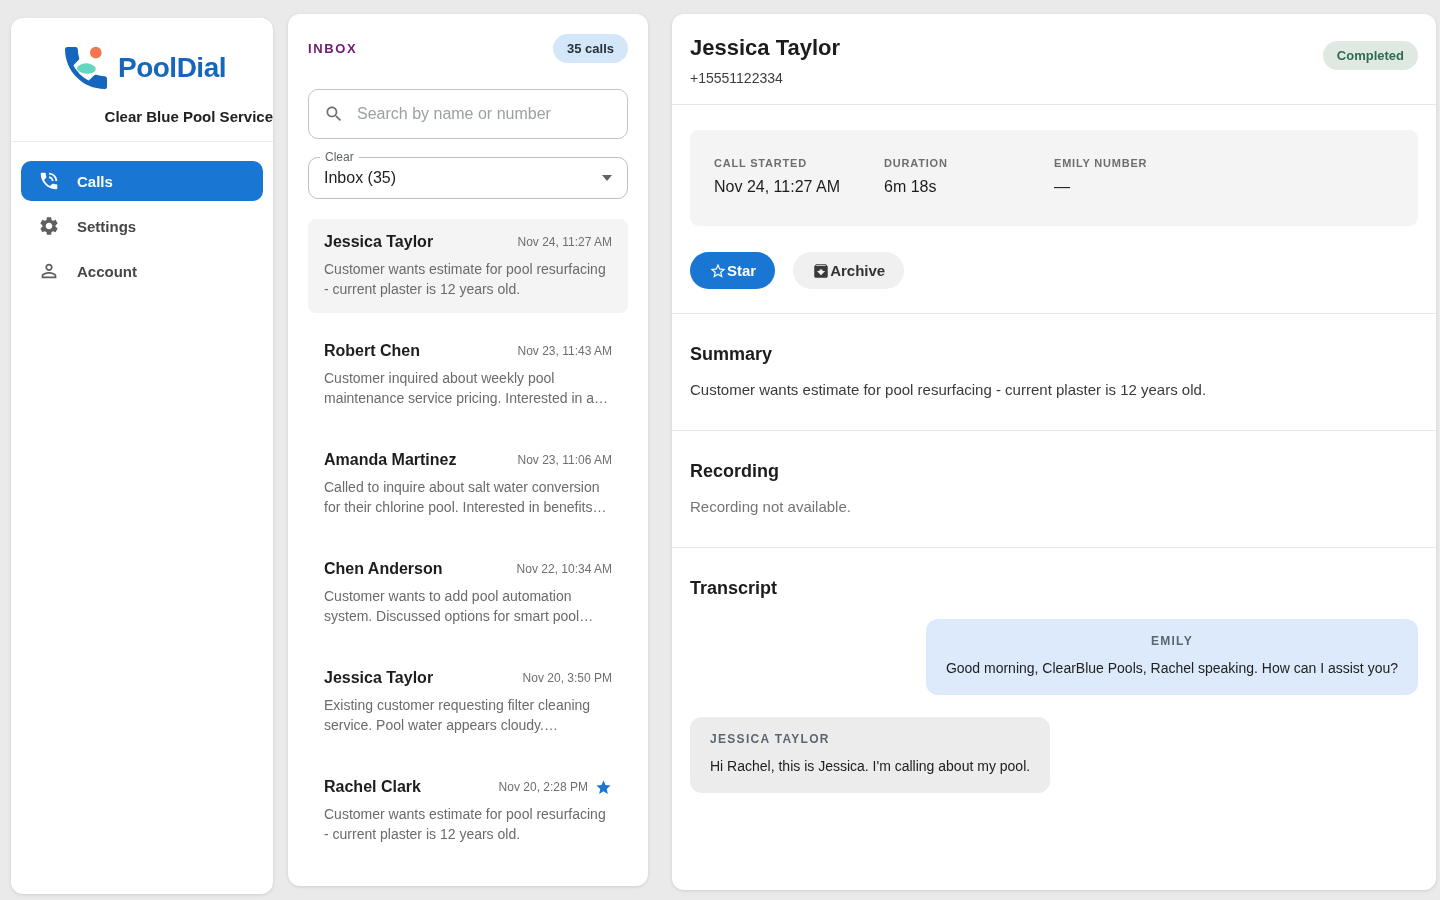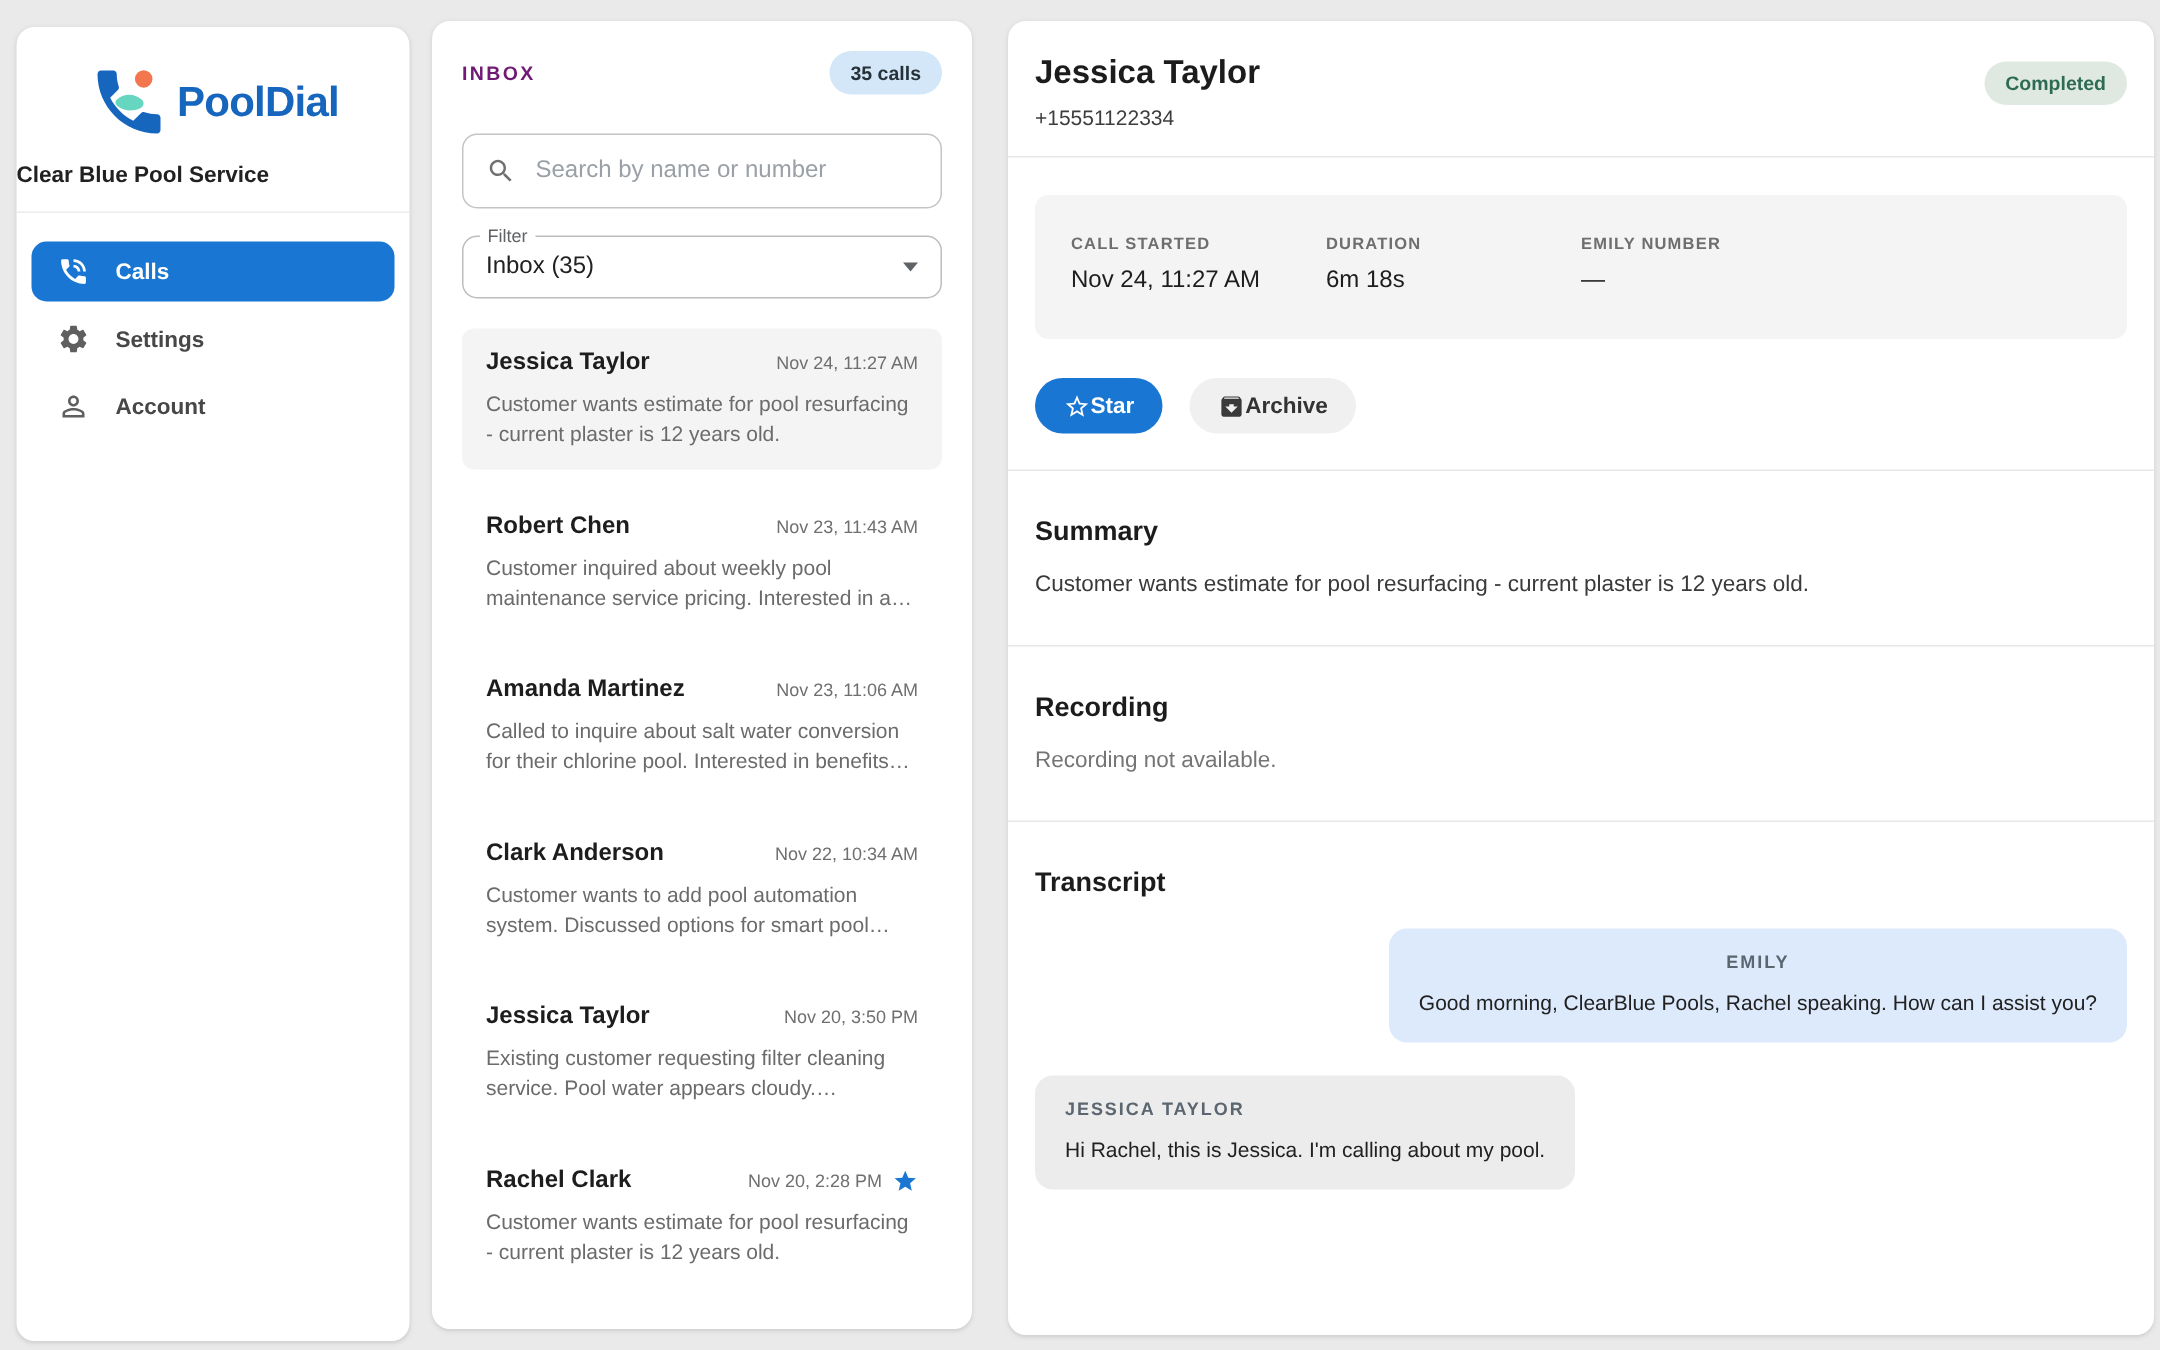--- a/index.html
+++ b/index.html
@@ -12,21 +12,21 @@
   }
   .card {
     position: absolute;
     background: #ffffff;
     border-radius: 12px;
     box-shadow: 0 1px 2px rgba(0,0,0,0.05), 0 1px 4px rgba(0,0,0,0.08);
   }
 
   
   .sidebar { left: 11px; top: 18px; width: 262px; height: 876px; }
-  .brand { padding-top: 22px; text-align: left; }
+  .brand { padding-top: 22px; text-align: right; }
   .logo-row { display: flex; align-items: center; justify-content: center; gap: 4px; height: 56px; }
   .logo-mark { width: 56px; height: 56px; }
   .logo-text { font-size: 28px; font-weight: 700; color: #1766bd; letter-spacing: -0.5px; }
   .company { margin-top: 12px; font-size: 15px; font-weight: 700; color: #212121; }
   .sb-divider { height: 1px; background: #ececec; margin-top: 16px; }
   .nav { padding: 19px 10px 0; }
   .nav-item {
     display: flex; align-items: center; gap: 17px;
     height: 40px; padding: 0 17px; border-radius: 10px;
     margin-bottom: 5px; cursor: pointer;
@@ -158,21 +158,21 @@
     <span class="inbox-title">INBOX</span>
     <span class="count-chip">35 calls</span>
   </div>
   <div class="search-box">
     <svg viewBox="0 0 24 24">
       <path d="M15.5 14h-.79l-.28-.27C15.41 12.59 16 11.11 16 9.5 16 5.91 13.09 3 9.5 3S3 5.91 3 9.5 5.91 16 9.5 16c1.61 0 3.09-.59 4.23-1.57l.27.28v.79l5 4.99L20.49 19l-4.99-5zm-6 0C7.01 14 5 11.99 5 9.5S7.01 5 9.5 5 14 7.01 14 9.5 11.99 14 9.5 14z"></path>
     </svg>
     <input type="text" placeholder="Search by name or number" style="">
   </div>
   <div class="filter-select">
-    <span class="filter-label">Filter</span>
+    <span class="filter-label">Clear</span>
     <span class="filter-value">Inbox (35)</span>
     <span class="filter-arrow"></span>
   </div>
   <div class="call-list">
   <div class="call-item selected">
     <div class="ci-top">
       <span class="ci-name">Jessica Taylor</span>
       <span class="ci-meta">
         <span class="ci-time">Nov 24, 11:27 AM</span>
 
@@ -198,21 +198,21 @@
       <span class="ci-meta">
         <span class="ci-time">Nov 23, 11:06 AM</span>
 
       </span>
     </div>
     <div class="ci-snippet">Called to inquire about salt water conversion for their chlorine pool. Interested in benefits and c…</div>
   </div>
 
   <div class="call-item">
     <div class="ci-top">
-      <span class="ci-name">Clark Anderson</span>
+      <span class="ci-name">Chen Anderson</span>
       <span class="ci-meta">
         <span class="ci-time">Nov 22, 10:34 AM</span>
 
       </span>
     </div>
     <div class="ci-snippet">Customer wants to add pool automation system. Discussed options for smart pool controls and…</div>
   </div>
 
   <div class="call-item">
     <div class="ci-top">

